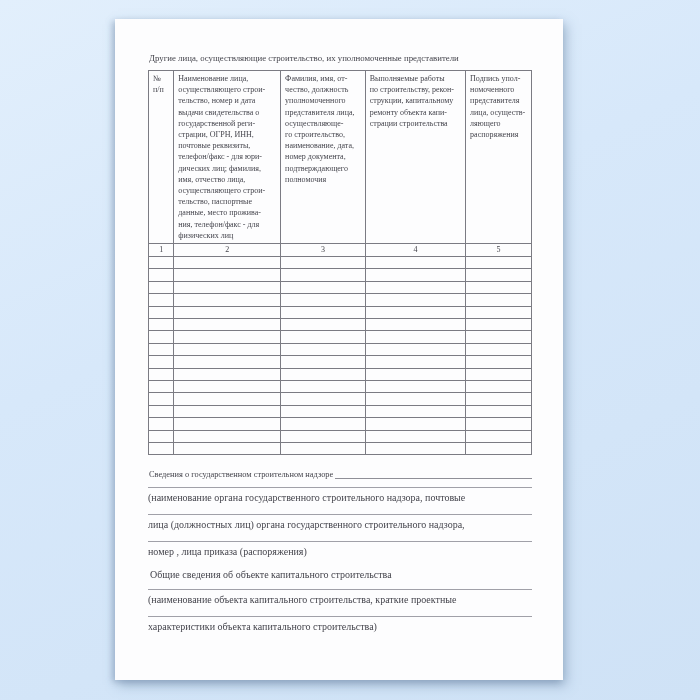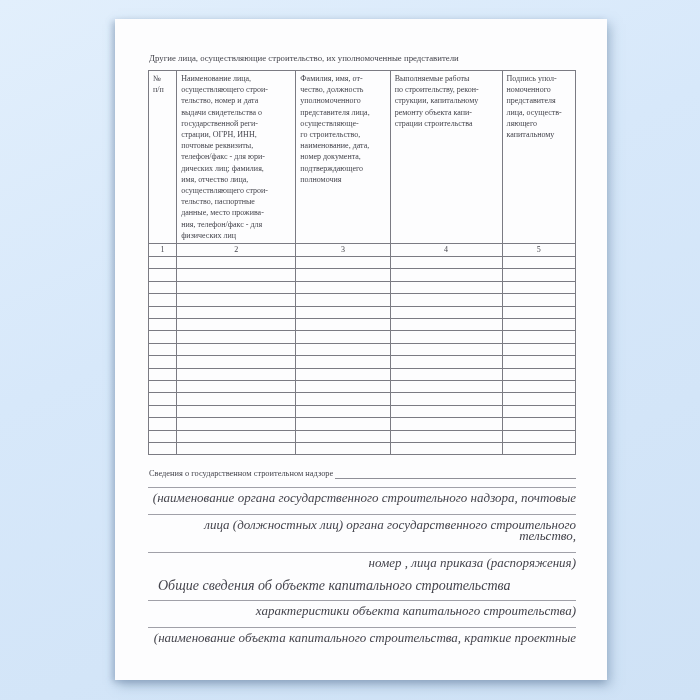--- a/index.html
+++ b/index.html
@@ -2,21 +2,21 @@
 <html><head>
 <meta charset="utf-8">
 <style>
   html,body { margin:0; padding:0; }
   body {
     width:700px; height:700px; overflow:hidden;
     background: linear-gradient(155deg, #e2effc 0%, #d7e8fa 40%, #cfe2f6 100%);
     font-family: "Liberation Serif", serif;
   }
   .sheet {
-    position:absolute; left:115px; top:19px; width:492px; height:661px;
+    position:absolute; left:115px; top:19px; width:448px; height:661px;
     background:#fdfdfe;
     box-shadow: -3px 2px 6px rgba(110,135,165,0.40), 3px 5px 11px rgba(100,128,160,0.50);
   }
   .sheet-inner {
     box-sizing:border-box; width:100%; height:100%;
     padding:34px 31px 10px 33px;
     color:#44444c;
   }
   .doc-title {
     font-size:8.8px; line-height:11px; margin:0 0 6px 1px;
@@ -30,29 +30,29 @@
   th.hdr {
     font-weight:normal; text-align:left; vertical-align:top;
     font-size:8px; line-height:11.2px; padding:2px 2px 2px 4px;
     white-space:pre-line; color:#44444c;
   }
   tr.numrow td {
     font-size:8px; text-align:center; padding:0; height:12px; line-height:12px;
   }
   tr.emptyrow td { height:11.4px; padding:0; }
   .fields { margin-top:13px; font-size:8.4px; }
-  .field-inline { display:flex; align-items:flex-start; margin:0 0 7px 1px; }
+  .field-inline { display:flex; align-items:center; margin:0 0 7px 1px; }
   .field-inline .lbl { white-space:nowrap; line-height:11px; }
   .fill-line { flex:1 1 auto; border-bottom:1px solid #8f8f97; margin:0 0 1px 2px; height:10px; }
   .cap-block { margin:0; }
   .cap-block .rule { border-top:1px solid #a0a0a8; height:0; }
   .cap-block .caption {
-    text-align:right; font-size:13px; line-height:11px; padding:4px 0 11px;font-style:italic;
-  }
-  .plain-label { font-size:14px; line-height:11px; margin:1px 0 9px 10px;font-style:italic; }
+    text-align:left; font-size:10px; line-height:11px; padding:4px 0 11px;
+  }
+  .plain-label { font-size:10px; line-height:11px; margin:1px 0 9px 2px; }
 </style>
 </head>
 <body>
 
 <div class="sheet">
   <div class="sheet-inner">
 
     <p class="doc-title">Другие лица, осуществляющие строительство, их уполномоченные представители</p>
 
     <table class="reps">
@@ -95,21 +95,21 @@
           <th class="hdr">Выполняемые работы
 по строительству, рекон-
 струкции, капитальному
 ремонту объекта капи-
 страции строительства</th>
           <th class="hdr">Подпись упол-
 номоченного
 представителя
 лица, осуществ-
 ляющего
-капитальному</th>
+распоряжения</th>
         </tr>
         <tr class="numrow">
           <td>1</td>
           <td>2</td>
           <td>3</td>
           <td>4</td>
           <td>5</td>
         </tr>
       </thead>
       <tbody>
@@ -233,33 +233,33 @@
         <span class="lbl">Сведения о государственном строительном надзоре</span>
         <span class="fill-line"></span>
       </div>
 
       <div class="cap-block">
         <div class="rule"></div>
         <div class="caption">(наименование органа государственного строительного надзора, почтовые</div>
       </div>
       <div class="cap-block">
         <div class="rule"></div>
-        <div class="caption">лица (должностных лиц) органа государственного строительного тельство,</div>
+        <div class="caption">лица (должностных лиц) органа государственного строительного надзора,</div>
       </div>
       <div class="cap-block">
         <div class="rule"></div>
         <div class="caption">номер , лица приказа (распоряжения)</div>
       </div>
 
       <p class="plain-label">Общие сведения об объекте капитального строительства</p>
 
       <div class="cap-block">
         <div class="rule"></div>
+        <div class="caption">(наименование объекта капитального строительства, краткие проектные</div>
+      </div>
+      <div class="cap-block">
+        <div class="rule"></div>
         <div class="caption">характеристики объекта капитального строительства)</div>
-      </div>
-      <div class="cap-block">
-        <div class="rule"></div>
-        <div class="caption">(наименование объекта капитального строительства, краткие проектные</div>
       </div>
     </div>
 
   </div>
 </div>
 
 </body></html>

